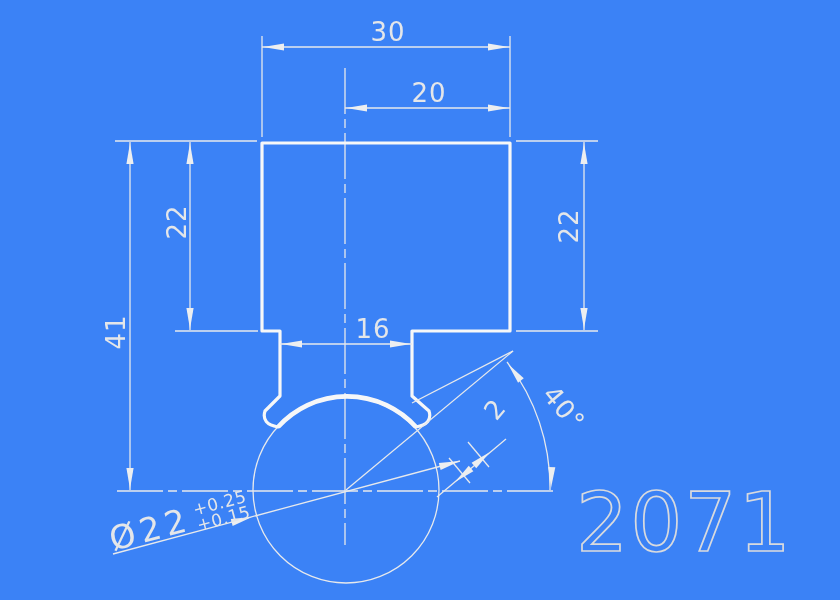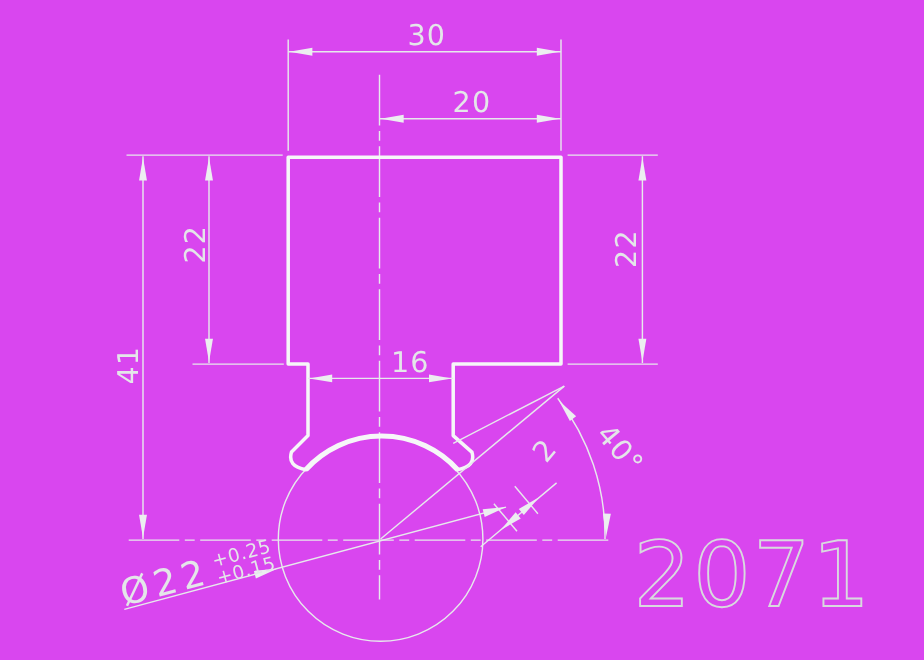--- a/index.html
+++ b/index.html
@@ -1,19 +1,19 @@
 <!DOCTYPE html>
 <html><head>
 <meta charset="utf-8">
 <style>
   html,body{margin:0;padding:0;background:#14161a;}
   .canvas{
     position:relative;
     width:840px;height:600px;
-    background:#d946ef;
+    background:#3b82f6;
     overflow:hidden;
     font-family:"DejaVu Sans", sans-serif;
   }
   svg{display:block;}
   text{font-family:"DejaVu Sans", sans-serif;}
   .dimtxt{fill:#e4e6e9;font-size:26px;letter-spacing:1px;}
   .dimtxt-small{fill:#e4e6e9;font-size:17px;letter-spacing:0.5px;}
   .diatxt{fill:#e4e6e9;font-size:33px;letter-spacing:5px;}
   .partnum{fill:none;stroke:#d8dade;stroke-width:1.7px;font-size:82px;letter-spacing:2px;}
   .thin{stroke:#e7e9ec;stroke-width:1.3;fill:none;}

